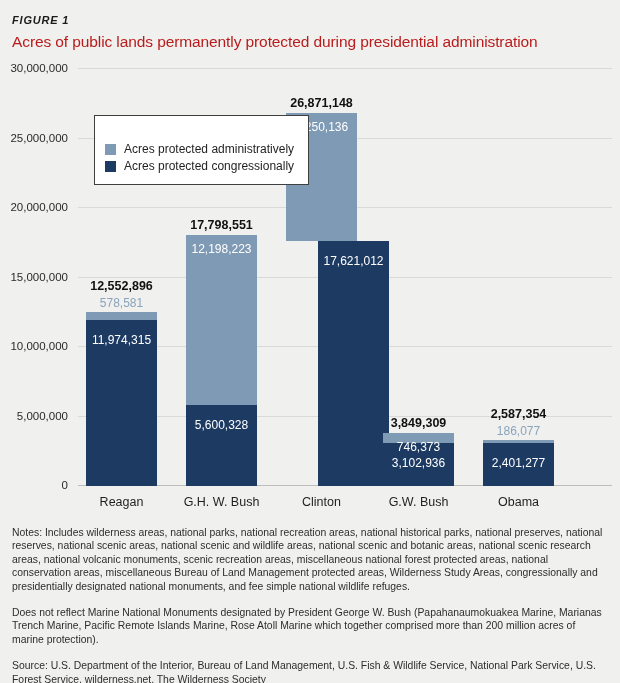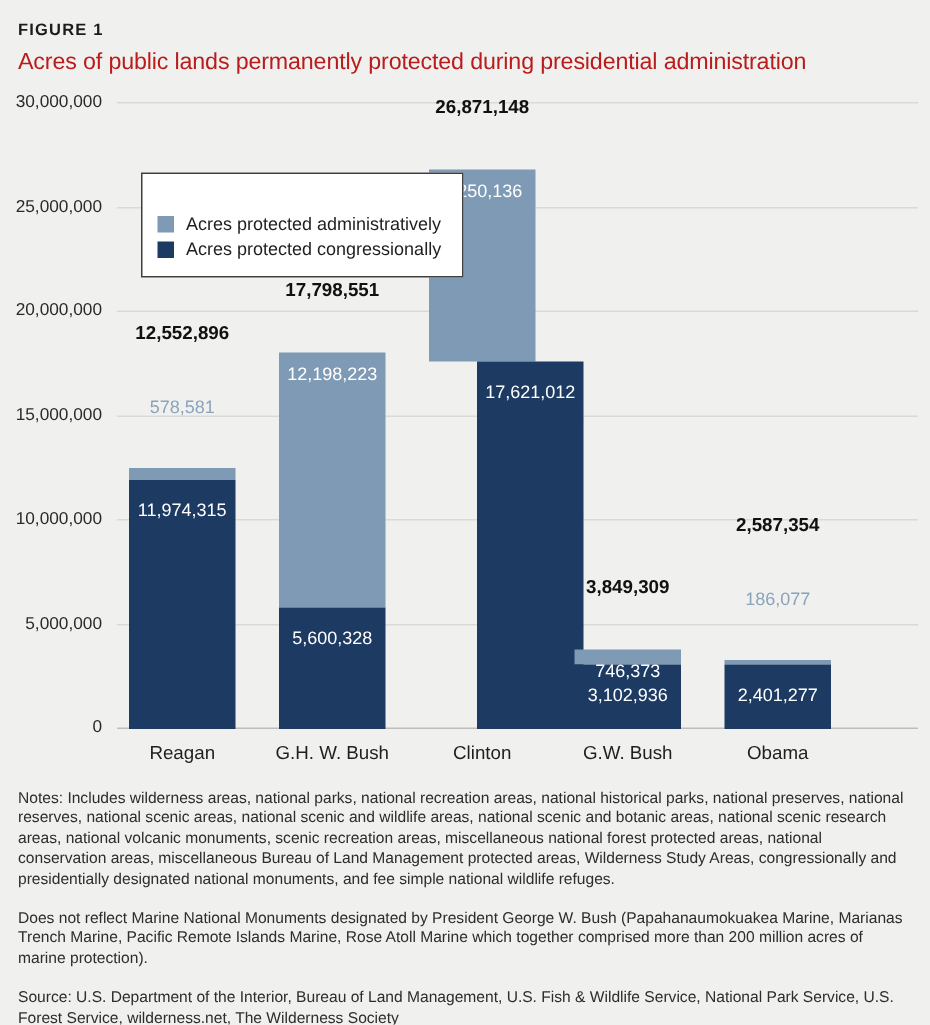--- a/index.html
+++ b/index.html
@@ -6,21 +6,21 @@
   body{
     width:620px;height:683px;
     background:var(--bg,#f0f0ee);
     font-family:"Liberation Sans", sans-serif;
     color:#1c1c1c;
     overflow:hidden;
   }
   .page{position:relative;width:620px;height:683px;}
   .figure-label{
     padding:14px 0 0 12px;
-    font-size:11px;font-weight:bold;letter-spacing:0.8px;color:#1c1c1c;
+    font-size:11px;font-weight:bold;letter-spacing:0.8px;color:#1c1c1c;font-style:italic;
   }
   .chart-title{
     margin:7px 12px 0 12px;
     font-size:15.5px;font-weight:normal;color:#b91c1c;letter-spacing:-0.1px;
   }
   .chart{position:relative;margin-top:0;}
   .plot{
     position:relative;
     margin-left:78px;margin-top:18px;
     width:534px;height:417px;
@@ -33,21 +33,20 @@
   .gridline.baseline{background:var(--baseline,#bdbdbb);}
   .tick-label{
     position:absolute;right:calc(100% + 10px);top:-6px;
     width:70px;text-align:right;
     font-size:11.5px;color:#2a2a2a;white-space:nowrap;
   }
   .bar-col{
     position:absolute;bottom:0;width:71px;
     display:flex;flex-direction:column;align-items:center;justify-content:flex-end;
     z-index:2;
-    gap:32px;
   }
   .total-label{
     font-size:12.5px;font-weight:bold;color:#111;
     white-space:nowrap;line-height:15px;margin-bottom:2px;
   }
   .outside-admin-label{
     font-size:12px;color:var(--outlbl,#8aa4bd);
     white-space:nowrap;line-height:14px;margin-bottom:2px;
   }
   .bar-stack{display:flex;flex-direction:column;width:71px;}

